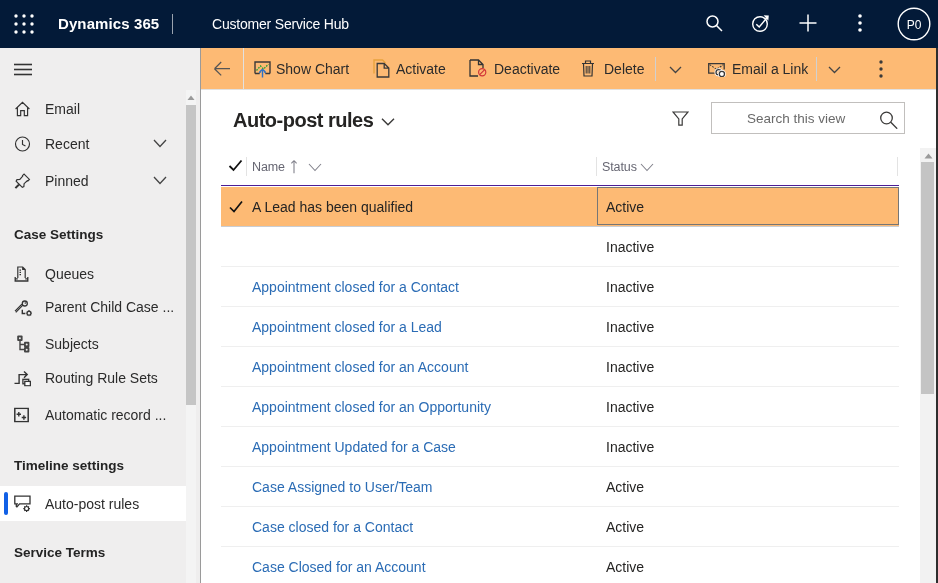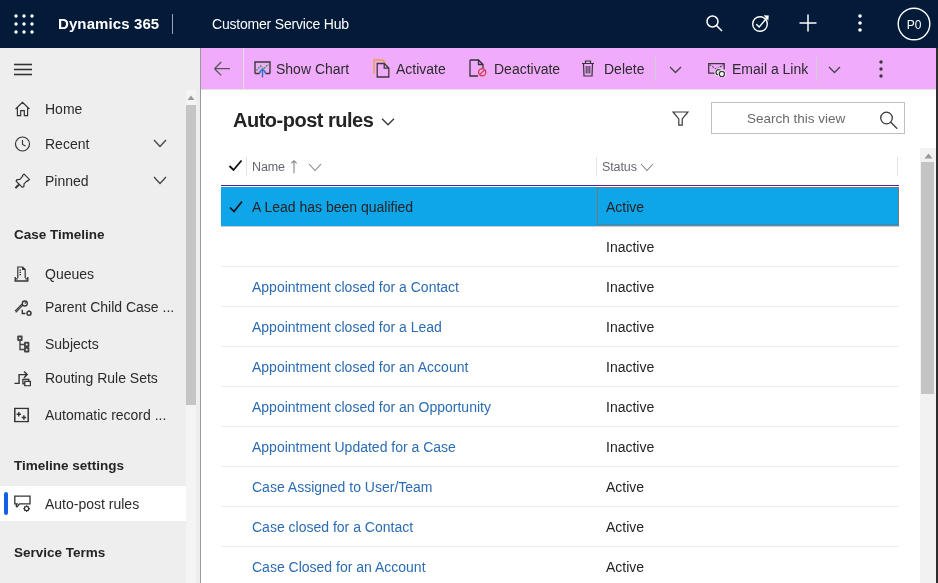--- a/index.html
+++ b/index.html
@@ -16,21 +16,21 @@
 #sidebar .item .txt { position:absolute; left:45px; top:50%; transform:translateY(-50%); white-space:nowrap; }
 #sidebar .item svg.icon { position:absolute; left:14px; top:50%; transform:translateY(-50%); }
 #sidebar .hdr { position:absolute; left:14px; font-size:13.5px; font-weight:bold; color:#242424; white-space:nowrap; }
 .chev { position:absolute; }
 
 #sb-track { position:absolute; left:186px; top:90px; width:10px; height:493px; background:#f4f4f4; }
 #sb-thumb { position:absolute; left:186px; top:105px; width:10px; height:300px; background:#c5c5c5; }
 
 #content { position:absolute; left:200px; top:48px; width:738px; height:535px; background:#fff; border-left:1px solid #9a9a9a; }
 
-#cmdbar { position:absolute; left:0; top:0; width:738px; height:42px; background:#f0abfc; border-bottom:1px solid #e1e1e1; }
+#cmdbar { position:absolute; left:0; top:0; width:738px; height:42px; background:#fdba74; border-bottom:1px solid #e1e1e1; }
 .cmd-sep-full { position:absolute; top:0; width:1px; height:41px; background:#e1e1e1; }
 .cmd-sep { position:absolute; top:9px; width:1px; height:24px; background:#d1d1d1; }
 .cmd-txt { position:absolute; top:50%; transform:translateY(-50%); font-size:14px; color:#2b2b2b; white-space:nowrap; }
 #cmdbar svg { position:absolute; }
 
 #titlerow { position:absolute; left:0; top:43px; width:738px; height:59px; }
 #title { position:absolute; left:32px; top:18px; font-size:20px; font-weight:bold; color:#252423; letter-spacing:-0.5px; }
 #searchbox { position:absolute; left:510px; top:11px; width:194px; height:32px; border:1px solid #c1bfbd; background:#fff; }
 #searchbox .ph { position:absolute; left:7px; top:50%; transform:translateY(-50%); font-size:13.5px; color:#6a6a6a;margin-left:28px; }
 
@@ -101,21 +101,21 @@
         <line x1="0" y1="1.5" x2="18" y2="1.5"></line>
         <line x1="0" y1="6.5" x2="18" y2="6.5"></line>
         <line x1="0" y1="11.5" x2="18" y2="11.5"></line>
       </g>
   </svg>
 
   <div class="item" style="top:43.5px">
     <svg class="icon" width="17" height="17" viewBox="0 0 16 16">
         <path d="M1.5 8 L8 1.8 L14.5 8 M3.2 6.7 L3.2 14.2 L6.3 14.2 L6.3 9.6 L9.7 9.6 L9.7 14.2 L12.8 14.2 L12.8 6.7" fill="none" stroke="#333" stroke-width="1.1"></path>
       </svg>
-    <span class="txt">Home</span>
+    <span class="txt">Email</span>
   </div>
 
   <div class="item" style="top:78px">
     <svg class="icon" width="17" height="17" viewBox="0 0 16 16">
         <circle cx="8" cy="8" r="6.6" fill="none" stroke="#333" stroke-width="1.1"></circle>
         <path d="M8 4.2 L8 8.4 L10.8 9.8" fill="none" stroke="#333" stroke-width="1.1"></path>
       </svg>
     <span class="txt">Recent</span>
     <svg class="chev" style="left:153px;top:13px" width="14" height="9" viewBox="0 0 14 9">
         <path d="M1 1 L7 7.5 L13 1" fill="none" stroke="#444" stroke-width="1.3"></path>
@@ -125,21 +125,21 @@
   <div class="item" style="top:115px">
     <svg class="icon" width="17" height="17" viewBox="0 0 16 16">
         <path d="M9.5 1.5 L14.5 6.5 L13 8 L12.5 7.8 L9.5 10.5 L9.3 13.2 L7.8 14 L5.2 11.4 L2 14.6 L1.4 14 L4.6 10.8 L2 8.2 L2.8 6.7 L5.5 6.5 L8.2 3.5 L8 3 Z" fill="none" stroke="#333" stroke-width="1.1"></path>
       </svg>
     <span class="txt">Pinned</span>
     <svg class="chev" style="left:153px;top:13px" width="14" height="9" viewBox="0 0 14 9">
         <path d="M1 1 L7 7.5 L13 1" fill="none" stroke="#444" stroke-width="1.3"></path>
       </svg>
   </div>
 
-  <div class="hdr" style="top:179px">Case Timeline</div>
+  <div class="hdr" style="top:179px">Case Settings</div>
 
   <div class="item" style="top:208px">
     <svg class="icon" width="16" height="16" viewBox="0 0 16 16">
         <path d="M3.8 12 L3.8 1 L8.7 1 L11.2 3.5 L11.2 12 M8.7 1 L8.7 3.5 L11.2 3.5" fill="none" stroke="#333" stroke-width="1.2"></path>
         <path d="M5.5 4.2 L7 4.2 M5.5 6.4 L7 6.4 M5.5 8.6 L7 8.6" stroke="#333" stroke-width="1.2"></path>
         <path d="M1.2 11 L1.2 15 L13.8 15 L13.8 11 M1.2 12.8 L3.8 12.8 M11.2 12.8 L13.8 12.8" fill="none" stroke="#333" stroke-width="1.3"></path>
       </svg>
     <span class="txt">Queues</span>
   </div>
 
@@ -306,21 +306,21 @@
           <path d="M1 1 L7 7.5 L13 1" fill="none" stroke="#82828c" stroke-width="1.1"></path>
         </svg>
       <div class="hsep" style="left:375px;top:7px;height:19px"></div>
       <div class="grid-hdr-txt" style="left:381px;top:10px">Status</div>
       <svg class="chev" style="left:419px;top:13px" width="14" height="9" viewBox="0 0 14 9">
           <path d="M1 1 L7 7.5 L13 1" fill="none" stroke="#82828c" stroke-width="1.1"></path>
         </svg>
       <div class="hsep" style="left:676px;top:7px;height:19px"></div>
     </div>
 
-    <div class="row" style="top:37px;background:#0ea5e9;border-bottom:1px solid #c9cdd3">
+    <div class="row" style="top:37px;background:#fdba74;border-bottom:1px solid #c9cdd3">
       <svg style="position:absolute;left:8px;top:13px" width="14" height="14" viewBox="0 0 14 14">
           <path d="M1 7.5 L5 11.5 L13 1.5" fill="none" stroke="#111" stroke-width="1.7"></path>
         </svg>
       <span class="name" style="color:#252423">A Lead has been qualified</span>
       <div class="abs" style="left:376px;top:0;width:302px;height:38px;border:1px solid #767676"></div>
       <span class="status">Active</span>
     </div>
     <div class="row" style="top:77px">
         <span class="status">Inactive</span>
       </div>

